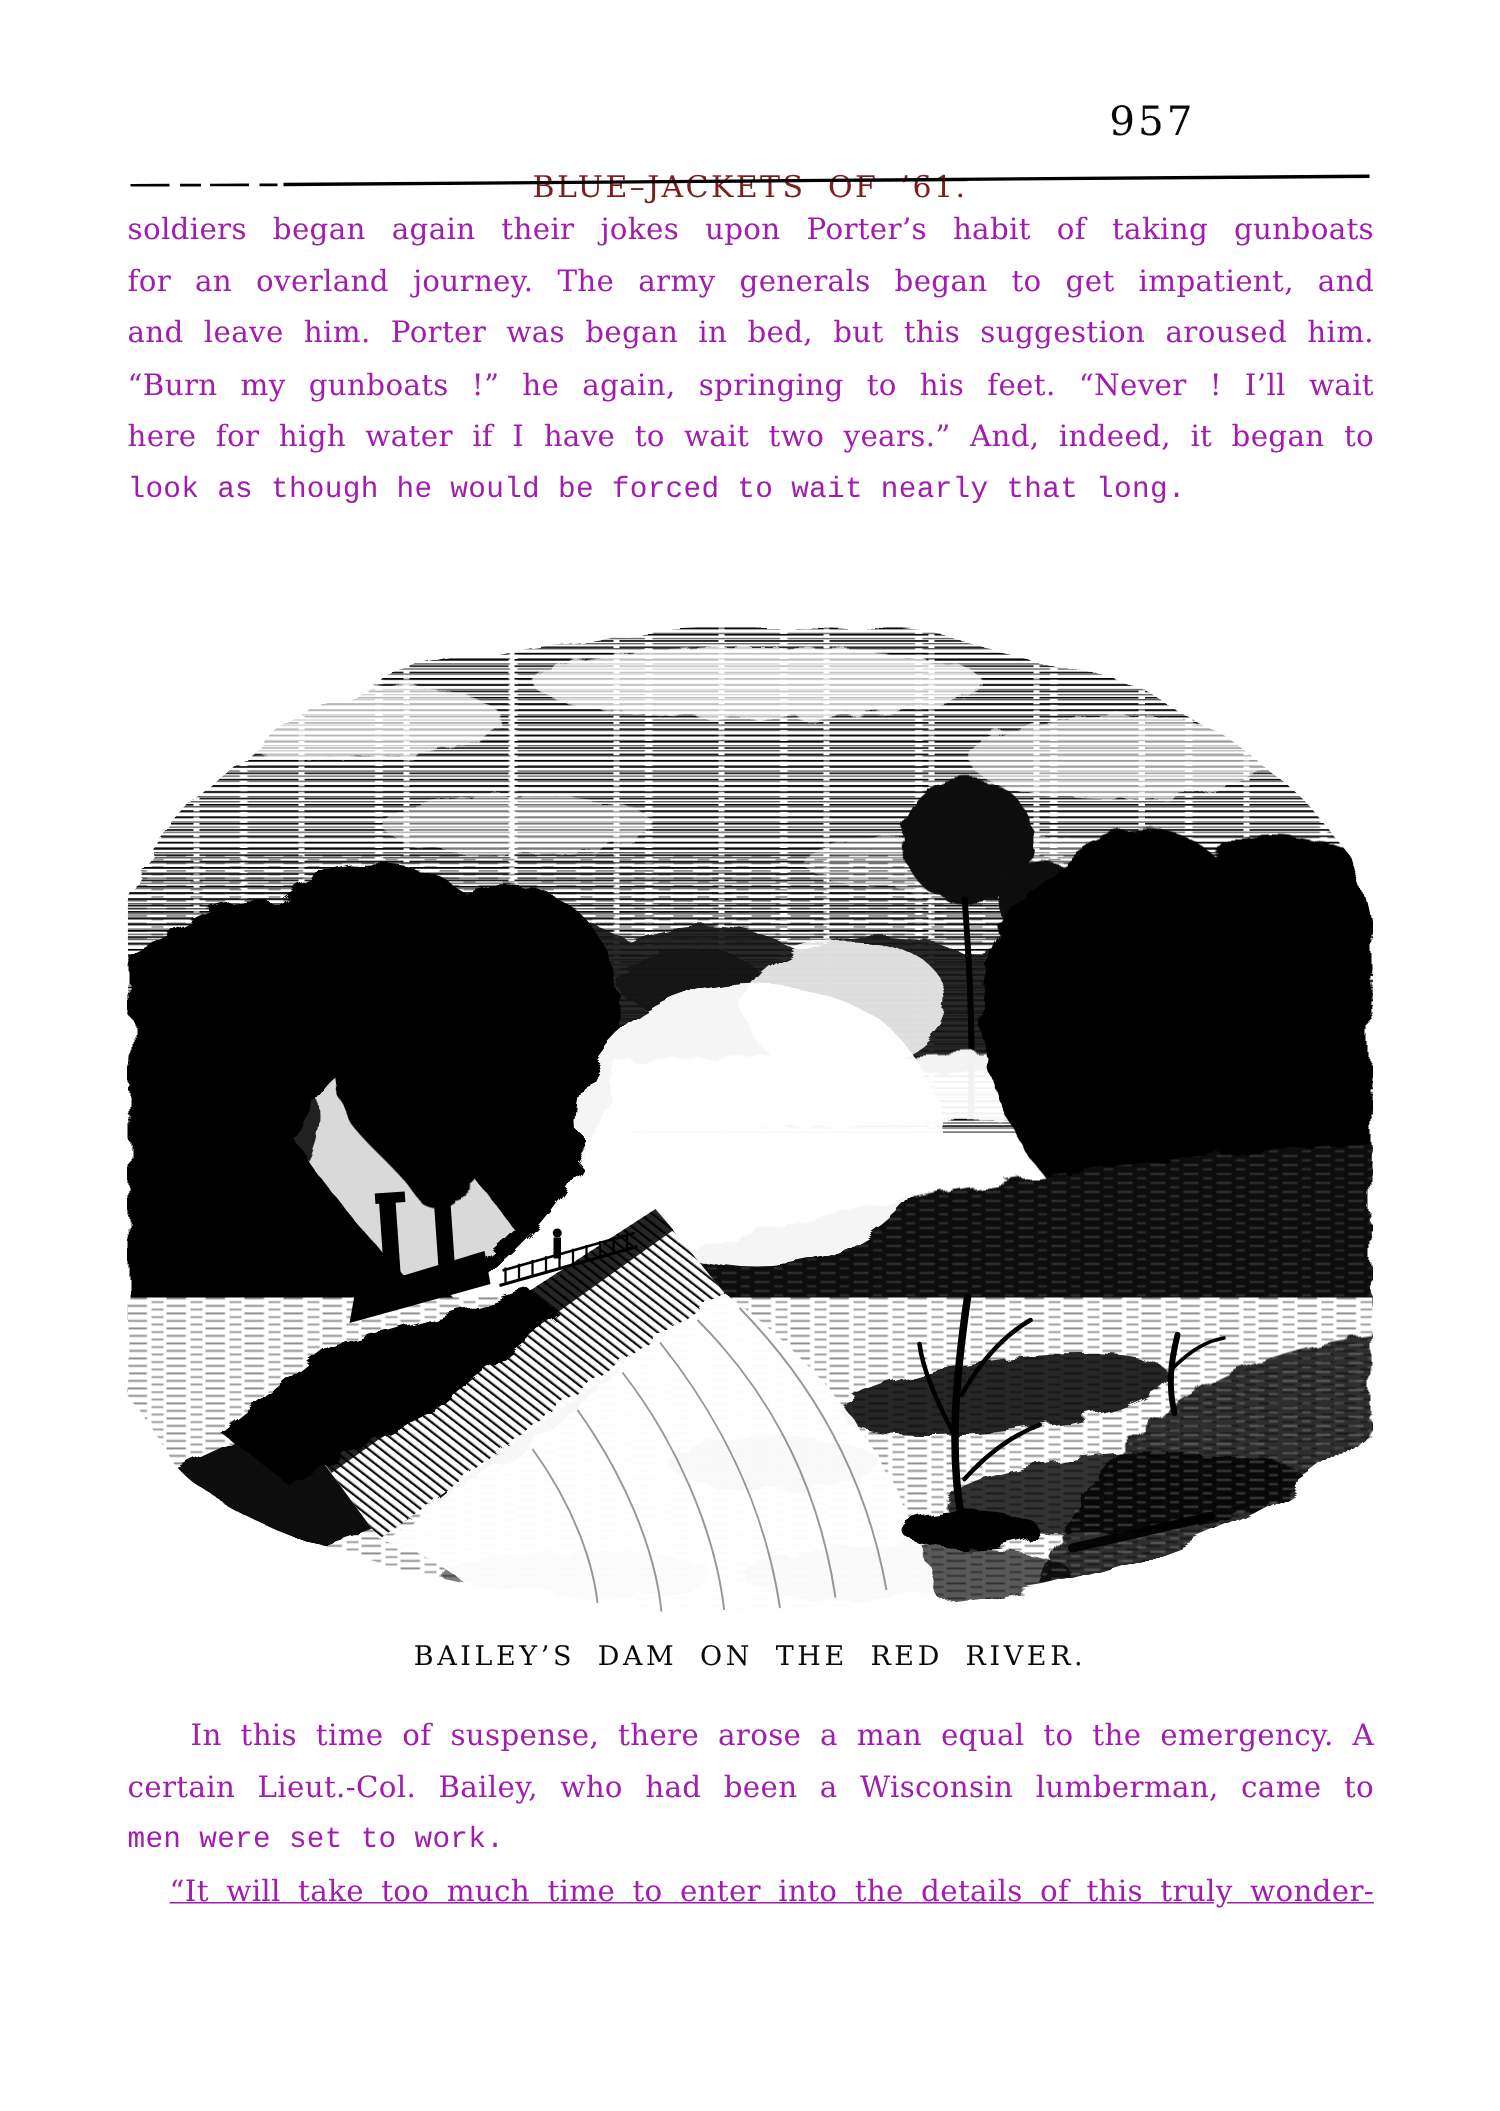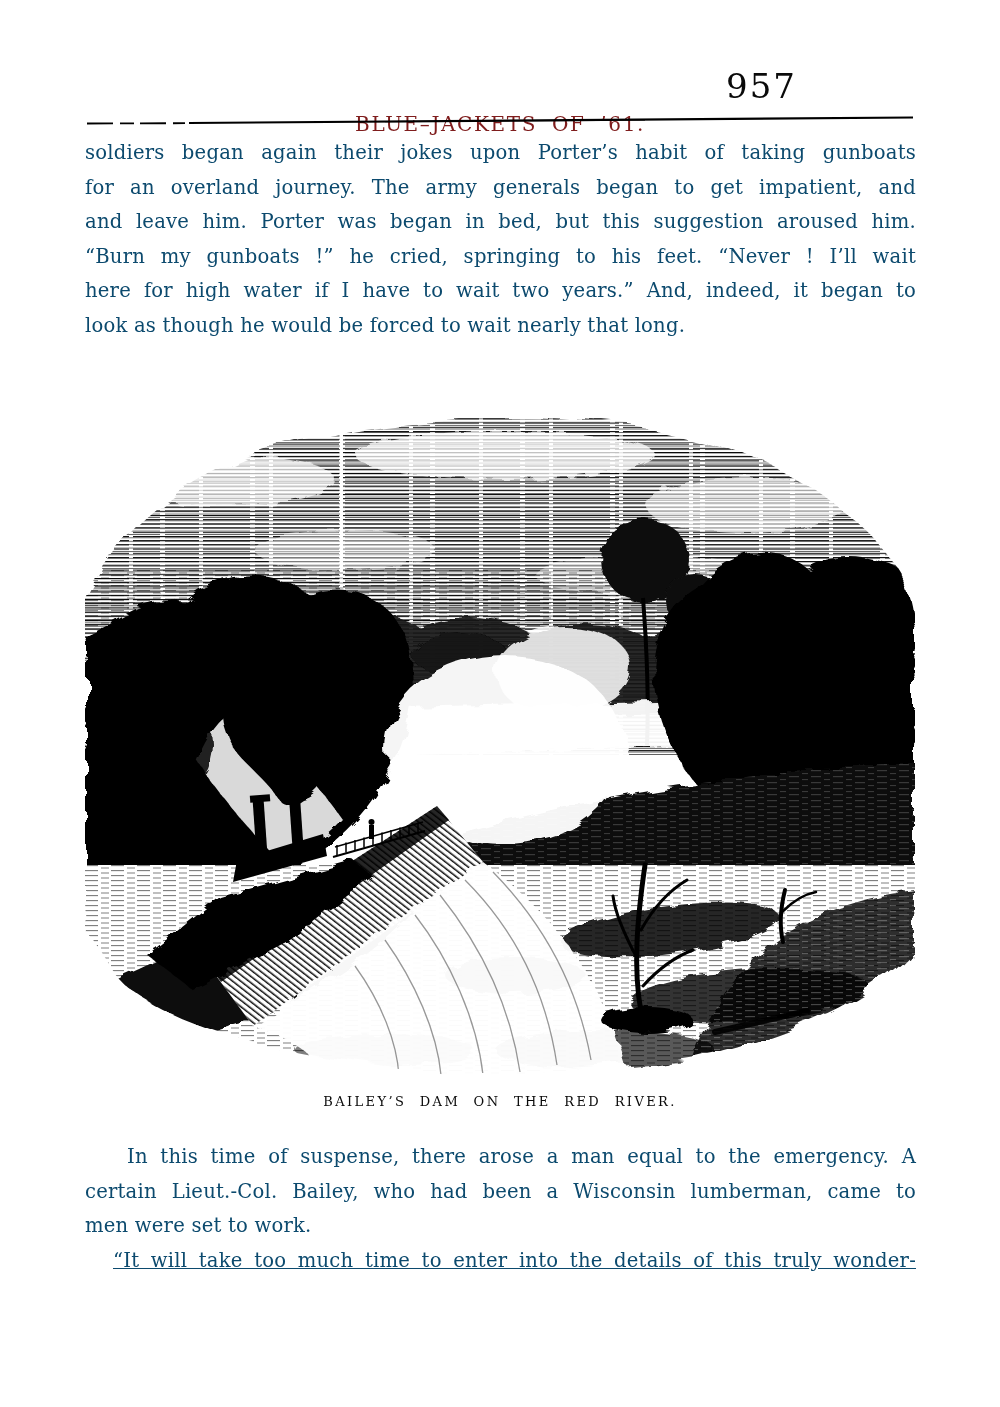--- a/index.html
+++ b/index.html
@@ -13,44 +13,44 @@
     position:absolute;top:72px;left:85px;width:830px;height:30px;
   }
   .head-title{
     position:absolute;left:0;right:0;text-align:center;
     font-size:20px;letter-spacing:1.6px;word-spacing:7px;
     color:#7f1d1d;
     margin-top:40px;
   }
   .folio{
     position:absolute;right:118px;top:-6px;
-    font-size:34px;letter-spacing:2px;color:#0a0a0a;
+    font-size:27px;letter-spacing:2px;color:#0a0a0a;
   }
   .head-rule{position:absolute;top:112px;left:85px;width:830px;height:14px;}
   
   .textblock{
     position:absolute;left:85px;width:831px;
-    font-size:19.6px;color:#0c4a6e;
+    font-size:19.6px;color:#a21caf;
   }
   .line{
     line-height:34.6px;height:34.6px;
     text-align:justify;text-align-last:justify;text-justify:inter-word;
     letter-spacing:0.2px;white-space:nowrap;
   }
-  .line.lastline{text-align-last:left;}
+  .line.lastline{text-align-last:left;font-family:Liberation Mono, monospace;}
   .line.ind42{text-indent:42px;}
   .line.ind28{text-indent:28px;text-decoration:underline;}
   
   .figure{
     position:absolute;left:85px;top:410px;width:830px;height:672px;
   }
   .figure svg{display:block;}
   .caption{
     position:absolute;left:85px;top:1094px;width:830px;
-    text-align:center;font-size:13px;letter-spacing:2.4px;word-spacing:7px;
+    text-align:center;font-size:18px;letter-spacing:2.4px;word-spacing:7px;
     color:#0a0a0a;
   }
 </style>
 </head>
 <body>
 
 <div class="page">
 
   <div class="running-head">
     <div class="head-title">BLUE–JACKETS OF ’61.</div>
@@ -62,21 +62,21 @@
       <line x1="2" y1="10.5" x2="100" y2="10.2" stroke="#000" stroke-width="1.8" stroke-dasharray="26 7 14 6"></line>
       <line x1="104" y1="10" x2="828" y2="4.5" stroke="#000" stroke-width="2.2"></line>
       <line x1="300" y1="8.6" x2="560" y2="7.2" stroke="#000" stroke-width="1.2" opacity="0.7"></line>
     </svg>
   </div>
 
   <div class="textblock" style="top:136px">
     <div class="line">soldiers began again their jokes upon Porter’s habit of taking gunboats</div>
     <div class="line">for an overland journey.  The army generals began to get impatient, and</div>
     <div class="line">and leave him.  Porter was began in bed, but this suggestion aroused him.</div>
-    <div class="line">“Burn my gunboats !” he cried, springing to his feet.  “Never !  I’ll wait</div>
+    <div class="line">“Burn my gunboats !” he again, springing to his feet.  “Never !  I’ll wait</div>
     <div class="line">here for high water if I have to wait two years.”  And, indeed, it began to</div>
     <div class="line lastline">look as though he would be forced to wait nearly that long.</div>
   </div>
 
   <div class="figure">
     <svg width="830" height="672" viewBox="0 0 830 672">
       <defs>
         <pattern id="hl" width="70" height="4.2" patternUnits="userSpaceOnUse">
           <rect x="0" y="0" width="44" height="1.05" fill="#000"></rect>
           <rect x="48" y="0" width="22" height="1.05" fill="#000"></rect>

